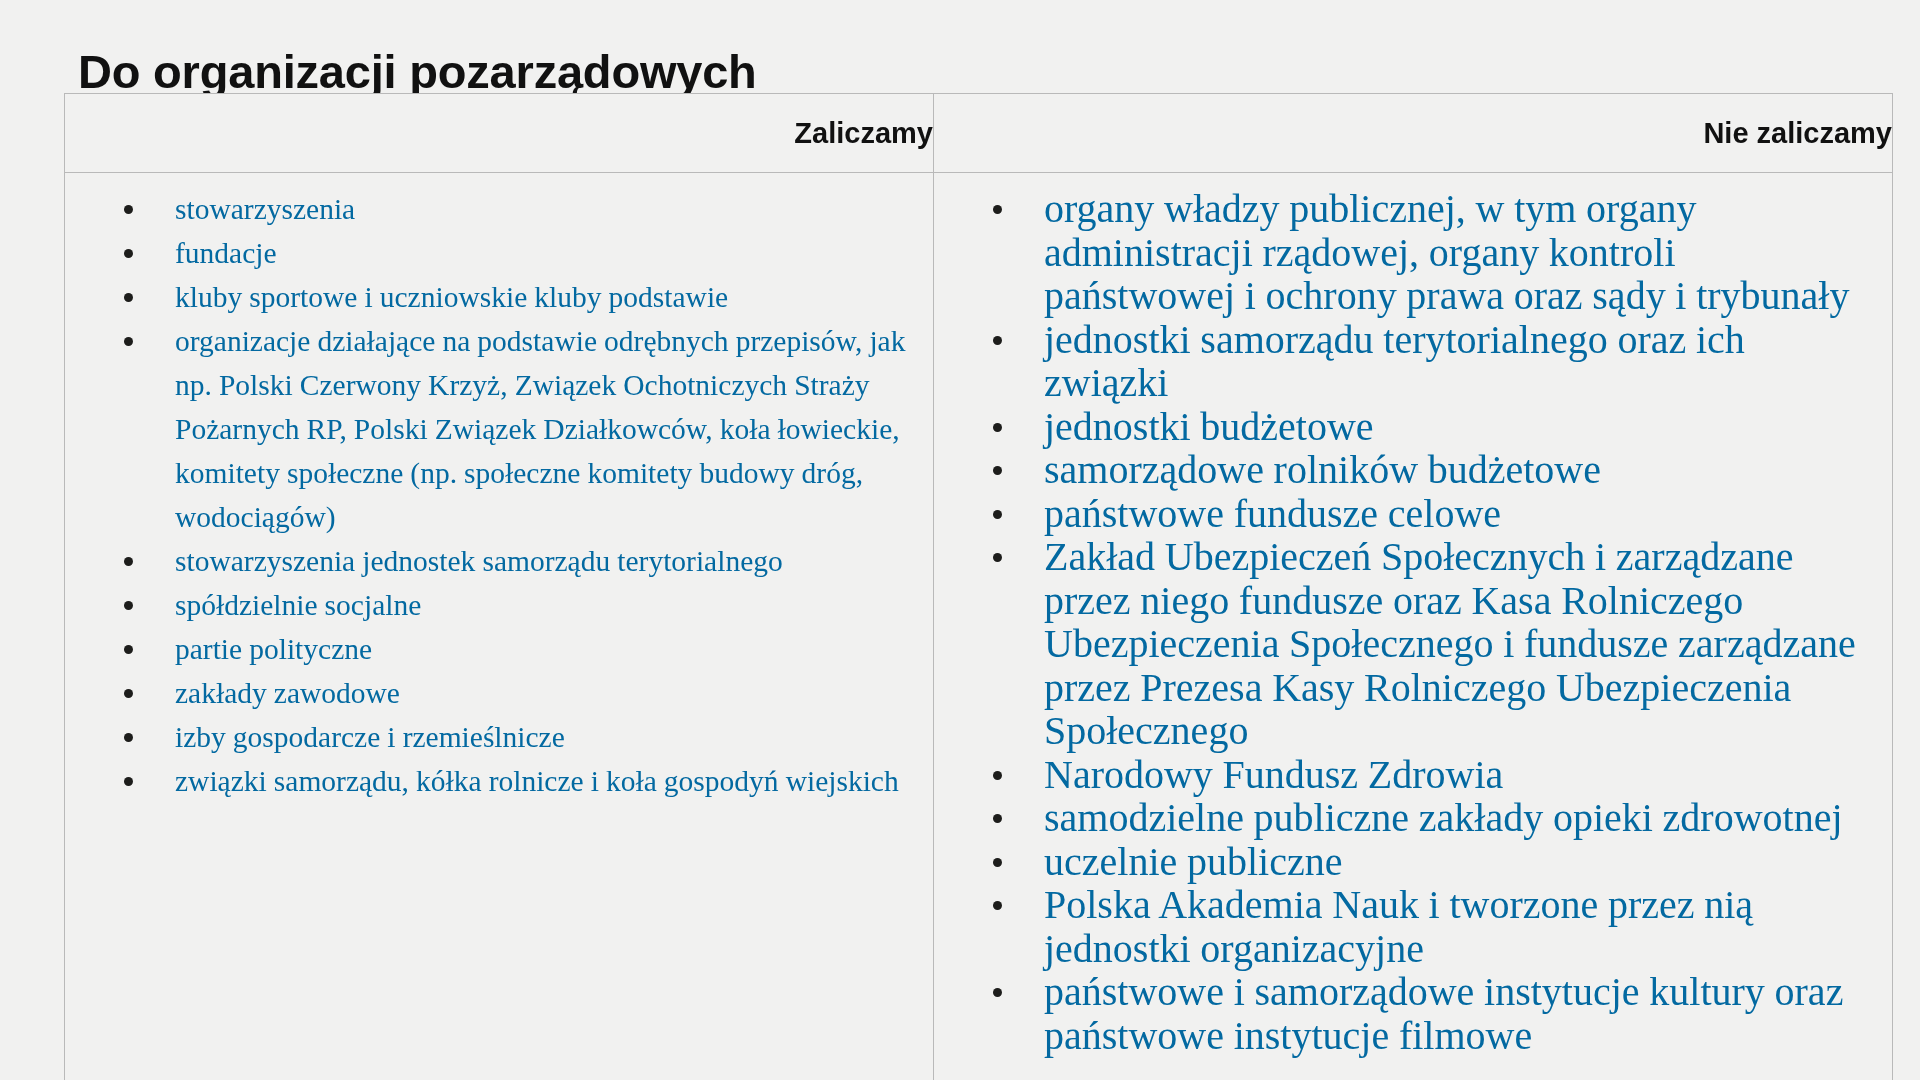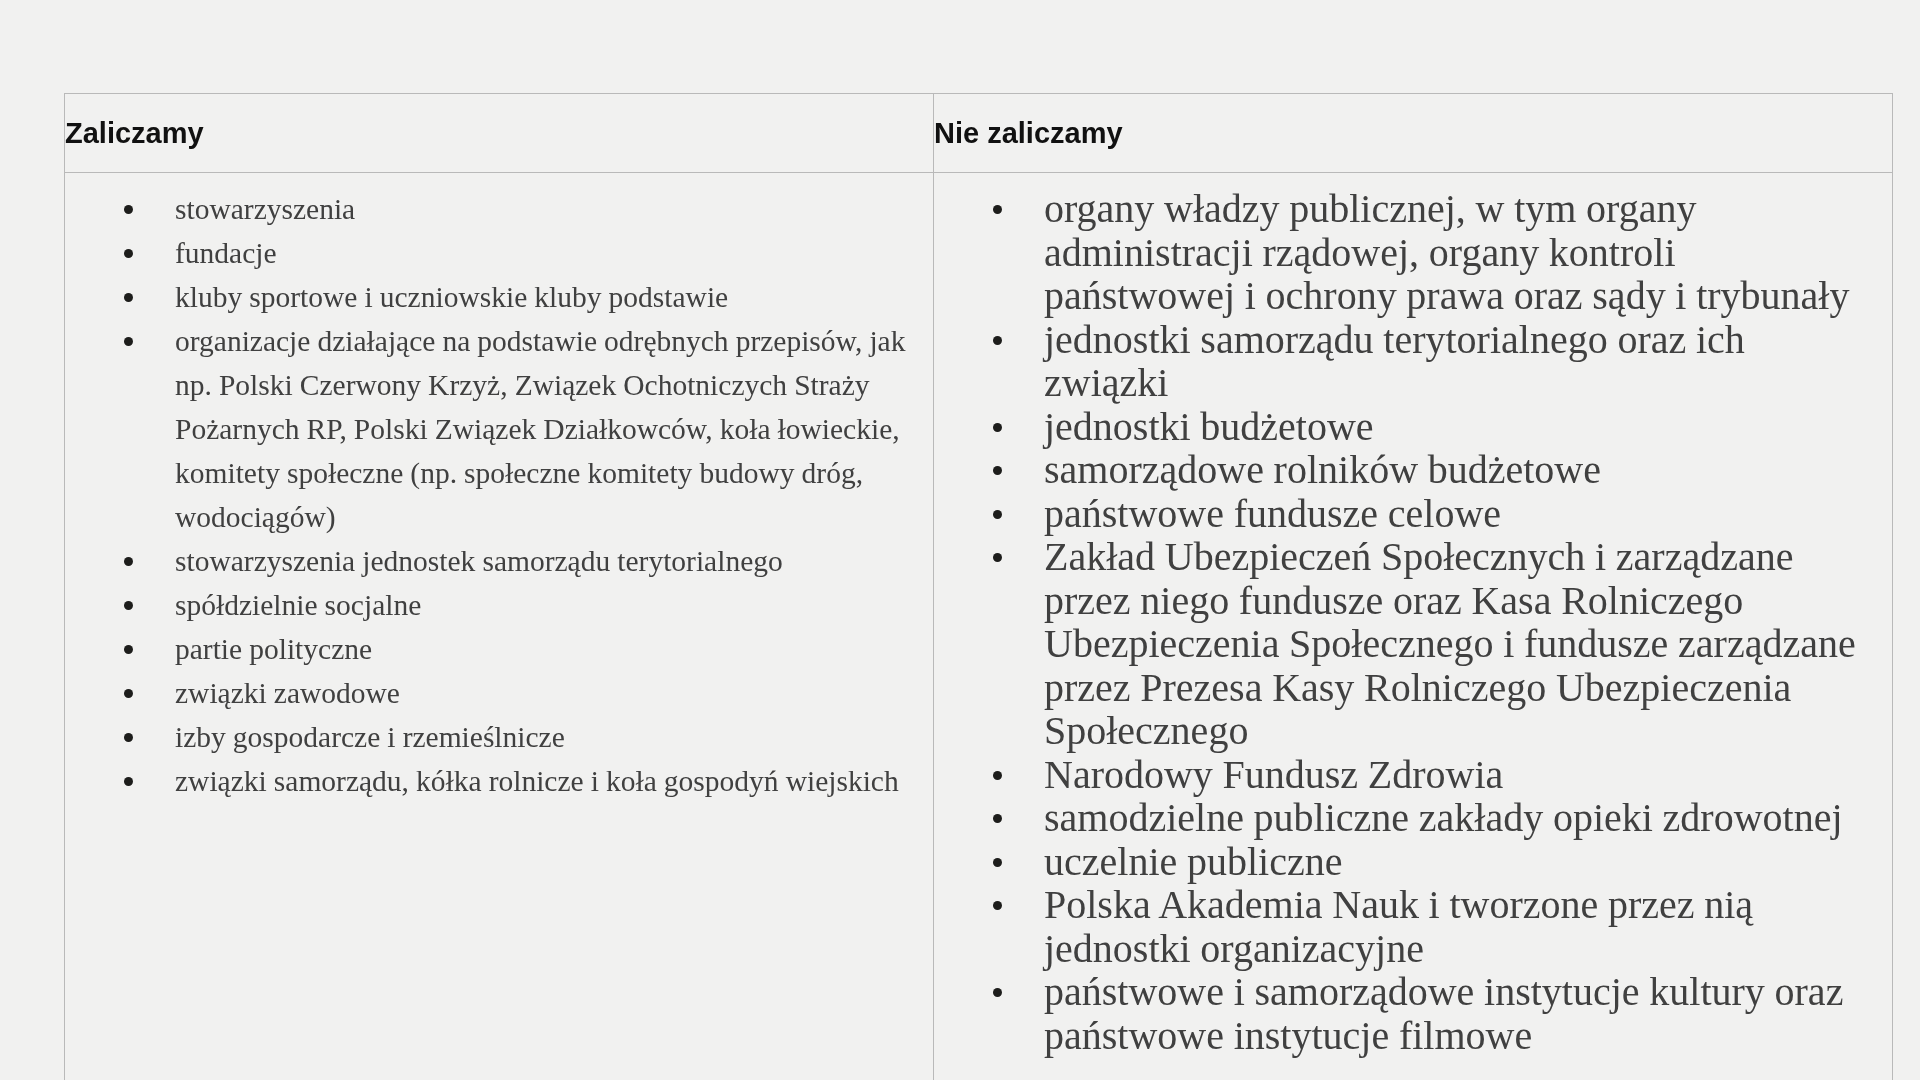--- a/index.html
+++ b/index.html
@@ -50,21 +50,21 @@
   .comparison-table th,
   .comparison-table td {
     border: 1.5px solid #b9b9b9;
     background: #f1f1f0;
     padding: 0;
     vertical-align: top;
   }
 
   .comparison-table th {
     height: 78px;
-    text-align: left;
+    text-align: right;
     vertical-align: middle;
     font-family: "Liberation Sans", "DejaVu Sans", sans-serif;
     font-weight: bold;
     font-size: 29px;
     color: #111111;
   }
 
   .col-left  { width: 869px; }
   .col-right { width: 959px; }
 
@@ -79,21 +79,21 @@
     margin: 0;
     padding: 0;
   }
 
   ul.items li {
     position: relative;
     padding-left: 84px;
     margin: 0 0 0 0;
     font-size: 29.5px;
     line-height: 44px;
-    color: #404040;
+    color: #0369a1;
     text-align: left;
     word-spacing: -0.3px;
   }
 
   ul.items li .bullet {
     position: absolute;
     left: 33px;
     top: 18px;
     width: 9px;
     height: 9px;
@@ -104,20 +104,21 @@
   .right-col ul.items li {
     font-size: 40px;
     line-height: 43.5px;
   }
 </style>
 </head>
 <body>
 
 <div class="page">
 
+  <h1 class="page-title">Do organizacji pozarządowych</h1>
 
   <table class="comparison-table">
     <colgroup>
       <col class="col-left">
       <col class="col-right">
     </colgroup>
     <thead>
       <tr>
         <th>Zaliczamy</th>
         <th>Nie zaliczamy</th>
@@ -128,21 +129,21 @@
         <td>
           <div class="cell-body left-col">
             <ul class="items" id="included-list">
                 <li><span class="bullet"></span><span>stowarzyszenia</span></li>
                 <li><span class="bullet"></span><span>fundacje</span></li>
                 <li><span class="bullet"></span><span>kluby sportowe i uczniowskie kluby podstawie</span></li>
                 <li><span class="bullet"></span><span>organizacje działające na podstawie odrębnych przepisów, jak np. Polski Czerwony Krzyż, Związek Ochotniczych Straży Pożarnych RP, Polski Związek Działkowców, koła łowieckie, komitety społeczne (np. społeczne komitety budowy dróg, wodociągów)</span></li>
                 <li><span class="bullet"></span><span>stowarzyszenia jednostek samorządu terytorialnego</span></li>
                 <li><span class="bullet"></span><span>spółdzielnie socjalne</span></li>
                 <li><span class="bullet"></span><span>partie polityczne</span></li>
-                <li><span class="bullet"></span><span>związki zawodowe</span></li>
+                <li><span class="bullet"></span><span>zakłady zawodowe</span></li>
                 <li><span class="bullet"></span><span>izby gospodarcze i rzemieślnicze</span></li>
                 <li><span class="bullet"></span><span>związki samorządu, kółka rolnicze i koła gospodyń wiejskich</span></li>
               </ul>
           </div>
         </td>
         <td>
           <div class="cell-body right-col">
             <ul class="items" id="excluded-list">
                 <li><span class="bullet"></span><span>organy władzy publicznej, w tym organy administracji rządowej, organy kontroli państwowej i ochrony prawa oraz sądy i trybunały</span></li>
                 <li><span class="bullet"></span><span>jednostki samorządu terytorialnego oraz ich związki</span></li>

